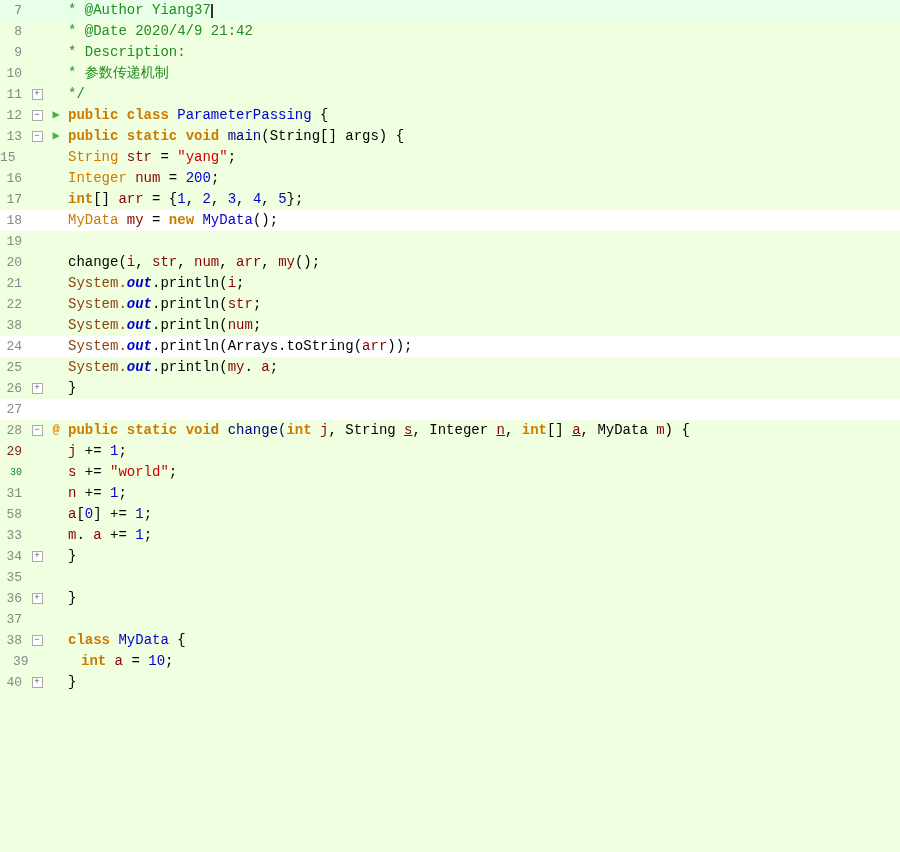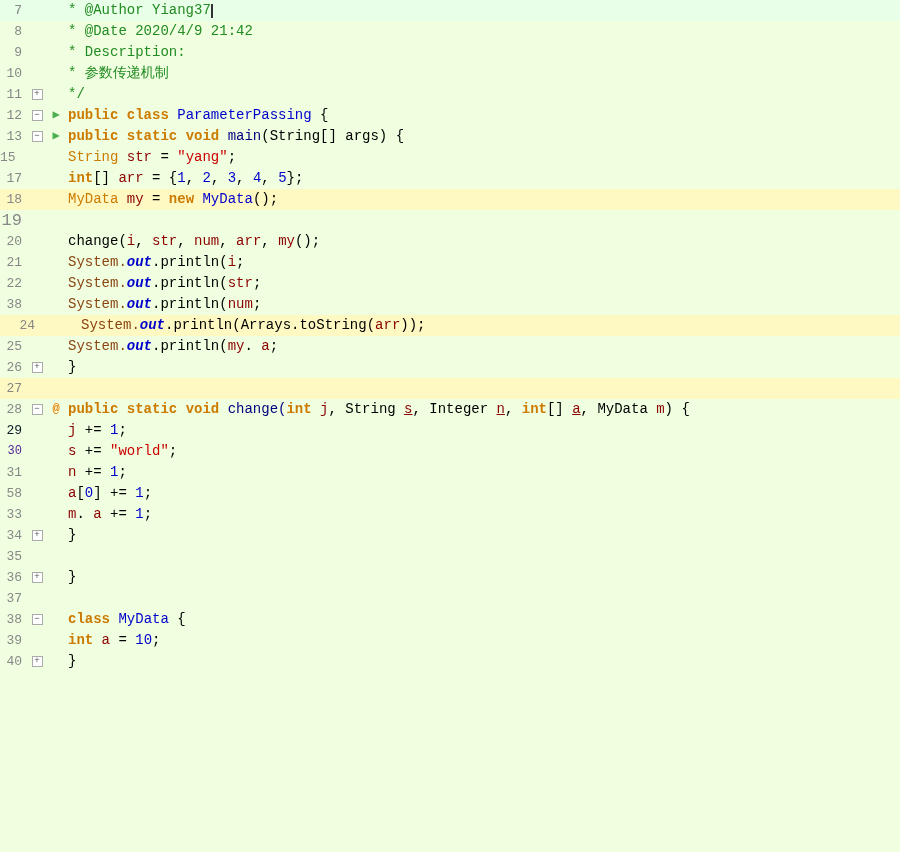--- a/index.html
+++ b/index.html
@@ -74,33 +74,39 @@
         <span style="width: 20px; height: 21px; display: inline-flex; align-items: center; justify-content: center; flex-shrink: 0; font-size: 12px; color: rgb(76, 175, 80);">▶</span>
         <span style="flex: 1 1 0%; height: 21px; line-height: 21px; padding-left: 2px;"><span style="color: rgb(204, 122, 0); font-weight: bold;">    public </span><span style="color: rgb(204, 122, 0); font-weight: bold;">static </span><span style="color: rgb(204, 122, 0); font-weight: bold;">void </span><span style="color: rgb(0, 0, 128);">main</span><span style="color: rgb(0, 0, 0);">(String[] args) {</span></span>
       </div>
       <div style="display: flex; align-items: center; height: 21px; line-height: 21px; white-space: nowrap; background: rgb(240, 255, 224);">
         <span style="display: block; width: 28px; padding-right: 6px; color: rgb(136, 136, 136); font-size: 13px; user-select: none; flex-shrink: 0;">15</span>
         <span style="width: 18px; height: 21px; display: inline-flex; align-items: center; justify-content: center; flex-shrink: 0;"></span>
         <span style="width: 20px; height: 21px; display: inline-flex; align-items: center; justify-content: center; flex-shrink: 0; font-size: 12px;"></span>
         <span style="flex: 1 1 0%; height: 21px; line-height: 21px; padding-left: 2px;"><span style="color: rgb(204, 122, 0);">        String </span><span style="color: rgb(139, 0, 0);">str</span><span style="color: rgb(0, 0, 0);"> = </span><span style="color: rgb(204, 0, 0);">"yang"</span><span style="color: rgb(0, 0, 0);">;</span></span>
       </div>
       <div style="display: flex; align-items: center; height: 21px; line-height: 21px; white-space: nowrap; background: rgb(240, 255, 224);">
+        <span style="display: block; width: 28px; text-align: right; padding-right: 6px; color: rgb(136, 136, 136); font-size: 13px; user-select: none; flex-shrink: 0;">16</span>
+        <span style="width: 18px; height: 21px; display: inline-flex; align-items: center; justify-content: center; flex-shrink: 0;"></span>
+        <span style="width: 20px; height: 21px; display: inline-flex; align-items: center; justify-content: center; flex-shrink: 0; font-size: 12px;"></span>
+        <span style="flex: 1 1 0%; height: 21px; line-height: 21px; padding-left: 2px;"><span style="color: rgb(204, 122, 0);">        Integer </span><span style="color: rgb(139, 0, 0);">num</span><span style="color: rgb(0, 0, 0);"> = </span><span style="color: rgb(0, 0, 204);">200</span><span style="color: rgb(0, 0, 0);">;</span></span>
+      </div>
+      <div style="display: flex; align-items: center; height: 21px; line-height: 21px; white-space: nowrap; background: rgb(240, 255, 224);">
         <span style="display: block; width: 28px; text-align: right; padding-right: 6px; color: rgb(136, 136, 136); font-size: 13px; user-select: none; flex-shrink: 0;">17</span>
         <span style="width: 18px; height: 21px; display: inline-flex; align-items: center; justify-content: center; flex-shrink: 0;"></span>
         <span style="width: 20px; height: 21px; display: inline-flex; align-items: center; justify-content: center; flex-shrink: 0; font-size: 12px;"></span>
         <span style="flex: 1 1 0%; height: 21px; line-height: 21px; padding-left: 2px;"><span style="color: rgb(204, 122, 0); font-weight: bold;">        int</span><span style="color: rgb(0, 0, 0);">[] </span><span style="color: rgb(139, 0, 0);">arr</span><span style="color: rgb(0, 0, 0);"> = {</span><span style="color: rgb(0, 0, 204);">1</span><span style="color: rgb(0, 0, 0);">, </span><span style="color: rgb(0, 0, 204);">2</span><span style="color: rgb(0, 0, 0);">, </span><span style="color: rgb(0, 0, 204);">3</span><span style="color: rgb(0, 0, 0);">, </span><span style="color: rgb(0, 0, 204);">4</span><span style="color: rgb(0, 0, 0);">, </span><span style="color: rgb(0, 0, 204);">5</span><span style="color: rgb(0, 0, 0);">};</span></span>
       </div>
-      <div style="display: flex; align-items: flex-start; height: 21px; line-height: 21px; white-space: nowrap; background: #fef9c3;">
+      <div style="display: flex; align-items: flex-start; height: 21px; line-height: 21px; white-space: nowrap; background: #ffffff;">
         <span style="display: block; width: 28px; text-align: right; padding-right: 6px; color: rgb(136, 136, 136); font-size: 13px; user-select: none; flex-shrink: 0;">18</span>
         <span style="width: 18px; height: 21px; display: inline-flex; align-items: center; justify-content: center; flex-shrink: 0;"></span>
         <span style="width: 20px; height: 21px; display: inline-flex; align-items: center; justify-content: center; flex-shrink: 0; font-size: 12px;"></span>
         <span style="flex: 1 1 0%; height: 21px; line-height: 21px; padding-left: 2px;"><span style="color: rgb(204, 122, 0);">        MyData </span><span style="color: rgb(139, 0, 0);">my</span><span style="color: rgb(0, 0, 0);"> = </span><span style="color: rgb(204, 122, 0); font-weight: bold;">new </span><span style="color: rgb(0, 0, 204);">MyData</span><span style="color: rgb(0, 0, 0);">();</span></span>
       </div>
       <div style="display: flex; align-items: center; height: 21px; line-height: 21px; white-space: nowrap; background: rgb(240, 255, 224);">
-        <span style="display: block; width: 28px; text-align: right; padding-right: 6px; color: rgb(136, 136, 136); font-size: 17px; user-select: none; flex-shrink: 0;">19</span>
+        <span style="display: block; width: 28px; text-align: right; padding-right: 6px; color: rgb(136, 136, 136); font-size: 13px; user-select: none; flex-shrink: 0;">19</span>
         <span style="width: 18px; height: 21px; display: inline-flex; align-items: center; justify-content: center; flex-shrink: 0;"></span>
         <span style="width: 20px; height: 21px; display: inline-flex; align-items: center; justify-content: center; flex-shrink: 0; font-size: 12px;"></span>
         <span style="flex: 1 1 0%; height: 21px; line-height: 21px; padding-left: 2px;"></span>
       </div>
       <div style="display: flex; align-items: center; height: 21px; line-height: 21px; white-space: nowrap; background: rgb(240, 255, 224);">
         <span style="display: block; width: 28px; text-align: right; padding-right: 6px; color: rgb(136, 136, 136); font-size: 13px; user-select: none; flex-shrink: 0;">20</span>
         <span style="width: 18px; height: 21px; display: inline-flex; align-items: center; justify-content: center; flex-shrink: 0;"></span>
         <span style="width: 20px; height: 21px; display: inline-flex; align-items: center; justify-content: center; flex-shrink: 0; font-size: 12px;"></span>
         <span style="flex: 1 1 0%; height: 21px; line-height: 21px; padding-left: 2px;"><span style="color: rgb(0, 0, 0);">        change(</span><span style="color: rgb(139, 0, 0);">i</span><span style="color: rgb(0, 0, 0);">, </span><span style="color: rgb(139, 0, 0);">str</span><span style="color: rgb(0, 0, 0);">, </span><span style="color: rgb(139, 0, 0);">num</span><span style="color: rgb(0, 0, 0);">, </span><span style="color: rgb(139, 0, 0);">arr</span><span style="color: rgb(0, 0, 0);">, </span><span style="color: rgb(139, 0, 0);">my</span><span style="color: rgb(0, 0, 0);">();</span></span>
       </div>
@@ -115,62 +121,62 @@
         <span style="width: 18px; height: 21px; display: inline-flex; align-items: center; justify-content: center; flex-shrink: 0;"></span>
         <span style="width: 20px; height: 21px; display: inline-flex; align-items: center; justify-content: center; flex-shrink: 0; font-size: 12px;"></span>
         <span style="flex: 1 1 0%; height: 21px; line-height: 21px; padding-left: 2px;"><span style="color: rgb(139, 69, 19);">        System.</span><span style="color: rgb(0, 0, 204); font-style: italic; font-weight: bold;">out</span><span style="color: rgb(0, 0, 0);">.println(</span><span style="color: rgb(139, 0, 0);">str</span><span style="color: rgb(0, 0, 0);">;</span></span>
       </div>
       <div style="display: flex; align-items: center; height: 21px; line-height: 21px; white-space: nowrap; background: rgb(240, 255, 224);">
         <span style="display: block; width: 28px; text-align: right; padding-right: 6px; color: rgb(136, 136, 136); font-size: 13px; user-select: none; flex-shrink: 0;">38</span>
         <span style="width: 18px; height: 21px; display: inline-flex; align-items: center; justify-content: center; flex-shrink: 0;"></span>
         <span style="width: 20px; height: 21px; display: inline-flex; align-items: center; justify-content: center; flex-shrink: 0; font-size: 12px;"></span>
         <span style="flex: 1 1 0%; height: 21px; line-height: 21px; padding-left: 2px;"><span style="color: rgb(139, 69, 19);">        System.</span><span style="color: rgb(0, 0, 204); font-style: italic; font-weight: bold;">out</span><span style="color: rgb(0, 0, 0);">.println(</span><span style="color: rgb(139, 0, 0);">num</span><span style="color: rgb(0, 0, 0);">;</span></span>
       </div>
-      <div style="display: flex; align-items: flex-start; height: 21px; line-height: 21px; white-space: nowrap; background: #fef9c3; padding-left: 13px;">
+      <div style="display: flex; align-items: flex-start; height: 21px; line-height: 21px; white-space: nowrap; background: #ffffff;">
         <span style="display: block; width: 28px; text-align: right; padding-right: 6px; color: rgb(136, 136, 136); font-size: 13px; user-select: none; flex-shrink: 0;">24</span>
         <span style="width: 18px; height: 21px; display: inline-flex; align-items: center; justify-content: center; flex-shrink: 0;"></span>
         <span style="width: 20px; height: 21px; display: inline-flex; align-items: center; justify-content: center; flex-shrink: 0; font-size: 12px;"></span>
         <span style="flex: 1 1 0%; height: 21px; line-height: 21px; padding-left: 2px;"><span style="color: rgb(139, 69, 19);">        System.</span><span style="color: rgb(0, 0, 204); font-style: italic; font-weight: bold;">out</span><span style="color: rgb(0, 0, 0);">.println(Arrays.toString(</span><span style="color: rgb(139, 0, 0);">arr</span><span style="color: rgb(0, 0, 0);">));</span></span>
       </div>
       <div style="display: flex; align-items: center; height: 21px; line-height: 21px; white-space: nowrap; background: rgb(240, 255, 224);">
         <span style="display: block; width: 28px; text-align: right; padding-right: 6px; color: rgb(136, 136, 136); font-size: 13px; user-select: none; flex-shrink: 0;">25</span>
         <span style="width: 18px; height: 21px; display: inline-flex; align-items: center; justify-content: center; flex-shrink: 0;"></span>
         <span style="width: 20px; height: 21px; display: inline-flex; align-items: center; justify-content: center; flex-shrink: 0; font-size: 12px;"></span>
         <span style="flex: 1 1 0%; height: 21px; line-height: 21px; padding-left: 2px;"><span style="color: rgb(139, 69, 19);">        System.</span><span style="color: rgb(0, 0, 204); font-style: italic; font-weight: bold;">out</span><span style="color: rgb(0, 0, 0);">.println(</span><span style="color: rgb(139, 0, 0);">my</span><span style="color: rgb(0, 0, 0);">. </span><span style="color: rgb(139, 0, 0);">a</span><span style="color: rgb(0, 0, 0);">;</span></span>
       </div>
       <div style="display: flex; align-items: center; height: 21px; line-height: 21px; white-space: nowrap; background: rgb(240, 255, 224);">
         <span style="display: block; width: 28px; text-align: right; padding-right: 6px; color: rgb(136, 136, 136); font-size: 13px; user-select: none; flex-shrink: 0;">26</span>
         <span style="width: 18px; height: 21px; display: inline-flex; align-items: center; justify-content: center; flex-shrink: 0;">
           <span style="width: 11px; height: 11px; border: 1px solid rgb(170, 170, 170); display: inline-flex; align-items: center; justify-content: center; font-size: 9px; color: rgb(85, 85, 85); background: rgb(255, 255, 255); cursor: pointer;">+</span>
         </span>
         <span style="width: 20px; height: 21px; display: inline-flex; align-items: center; justify-content: center; flex-shrink: 0; font-size: 12px;"></span>
         <span style="flex: 1 1 0%; height: 21px; line-height: 21px; padding-left: 2px;"><span style="color: rgb(0, 0, 0);">    }</span></span>
       </div>
-      <div style="display: flex; align-items: center; height: 21px; line-height: 21px; white-space: nowrap; background: #fef9c3;">
+      <div style="display: flex; align-items: center; height: 21px; line-height: 21px; white-space: nowrap; background: #ffffff;">
         <span style="display: block; width: 28px; text-align: right; padding-right: 6px; color: rgb(136, 136, 136); font-size: 13px; user-select: none; flex-shrink: 0;">27</span>
         <span style="width: 18px; height: 21px; display: inline-flex; align-items: center; justify-content: center; flex-shrink: 0;"></span>
         <span style="width: 20px; height: 21px; display: inline-flex; align-items: center; justify-content: center; flex-shrink: 0; font-size: 12px;"></span>
         <span style="flex: 1 1 0%; height: 21px; line-height: 21px; padding-left: 2px;"></span>
       </div>
       <div style="display: flex; align-items: center; height: 21px; line-height: 21px; white-space: nowrap; background: rgb(240, 255, 224);">
         <span style="display: block; width: 28px; text-align: right; padding-right: 6px; color: rgb(136, 136, 136); font-size: 13px; user-select: none; flex-shrink: 0;">28</span>
         <span style="width: 18px; height: 21px; display: inline-flex; align-items: center; justify-content: center; flex-shrink: 0;">
           <span style="width: 11px; height: 11px; border: 1px solid rgb(170, 170, 170); display: inline-flex; align-items: center; justify-content: center; font-size: 9px; color: rgb(85, 85, 85); background: rgb(255, 255, 255); cursor: pointer;">−</span>
         </span>
         <span style="width: 20px; height: 21px; display: inline-flex; align-items: center; justify-content: center; flex-shrink: 0; font-size: 12px; color: rgb(230, 126, 0); font-weight: bold;">@</span>
         <span style="flex: 1 1 0%; height: 21px; line-height: 21px; padding-left: 2px;"><span style="color: rgb(204, 122, 0); font-weight: bold;">    public </span><span style="color: rgb(204, 122, 0); font-weight: bold;">static </span><span style="color: rgb(204, 122, 0); font-weight: bold;">void </span><span style="color: rgb(0, 0, 128);">change(</span><span style="color: rgb(204, 122, 0); font-weight: bold;">int </span><span style="color: rgb(139, 0, 0);">j</span><span style="color: rgb(0, 0, 0);">, String </span><span style="color: rgb(139, 0, 0); text-decoration: underline;">s</span><span style="color: rgb(0, 0, 0);">, Integer </span><span style="color: rgb(139, 0, 0); text-decoration: underline;">n</span><span style="color: rgb(0, 0, 0);">, </span><span style="color: rgb(204, 122, 0); font-weight: bold;">int</span><span style="color: rgb(0, 0, 0);">[] </span><span style="color: rgb(139, 0, 0); text-decoration: underline;">a</span><span style="color: rgb(0, 0, 0);">, MyData </span><span style="color: rgb(139, 0, 0);">m</span><span style="color: rgb(0, 0, 0);">) {</span></span>
       </div>
       <div style="display: flex; align-items: center; height: 21px; line-height: 21px; white-space: nowrap; background: rgb(240, 255, 224);">
-        <span style="display: block; width: 28px; text-align: right; padding-right: 6px; color: #0f172a; font-size: 13px; user-select: none; flex-shrink: 0;">29</span>
+        <span style="display: block; width: 28px; text-align: right; padding-right: 6px; color: #7f1d1d; font-size: 13px; user-select: none; flex-shrink: 0;">29</span>
         <span style="width: 18px; height: 21px; display: inline-flex; align-items: center; justify-content: center; flex-shrink: 0;"></span>
         <span style="width: 20px; height: 21px; display: inline-flex; align-items: center; justify-content: center; flex-shrink: 0; font-size: 12px;"></span>
         <span style="flex: 1 1 0%; height: 21px; line-height: 21px; padding-left: 2px;"><span style="color: rgb(0, 0, 0);">        </span><span style="color: rgb(139, 0, 0);">j</span><span style="color: rgb(0, 0, 0);"> += </span><span style="color: rgb(0, 0, 204);">1</span><span style="color: rgb(0, 0, 0);">;</span></span>
       </div>
       <div style="display: flex; align-items: center; height: 21px; line-height: 21px; white-space: nowrap; background: rgb(240, 255, 224);">
-        <span style="display: block; width: 28px; text-align: right; padding-right: 6px; color: #4c1d95; font-size: 12px; user-select: none; flex-shrink: 0;">30</span>
+        <span style="display: block; width: 28px; text-align: right; padding-right: 6px; color: #15803d; font-size: 10px; user-select: none; flex-shrink: 0;">30</span>
         <span style="width: 18px; height: 21px; display: inline-flex; align-items: center; justify-content: center; flex-shrink: 0;"></span>
         <span style="width: 20px; height: 21px; display: inline-flex; align-items: center; justify-content: center; flex-shrink: 0; font-size: 12px;"></span>
         <span style="flex: 1 1 0%; height: 21px; line-height: 21px; padding-left: 2px;"><span style="color: rgb(0, 0, 0);">        </span><span style="color: rgb(139, 0, 0);">s</span><span style="color: rgb(0, 0, 0);"> += </span><span style="color: rgb(204, 0, 0);">"world"</span><span style="color: rgb(0, 0, 0);">;</span></span>
       </div>
       <div style="display: flex; align-items: center; height: 21px; line-height: 21px; white-space: nowrap; background: rgb(240, 255, 224);">
         <span style="display: block; width: 28px; text-align: right; padding-right: 6px; color: rgb(136, 136, 136); font-size: 13px; user-select: none; flex-shrink: 0;">31</span>
         <span style="width: 18px; height: 21px; display: inline-flex; align-items: center; justify-content: center; flex-shrink: 0;"></span>
         <span style="width: 20px; height: 21px; display: inline-flex; align-items: center; justify-content: center; flex-shrink: 0; font-size: 12px;"></span>
         <span style="flex: 1 1 0%; height: 21px; line-height: 21px; padding-left: 2px;"><span style="color: rgb(0, 0, 0);">        </span><span style="color: rgb(139, 0, 0);">n</span><span style="color: rgb(0, 0, 0);"> += </span><span style="color: rgb(0, 0, 204);">1</span><span style="color: rgb(0, 0, 0);">;</span></span>
       </div>
@@ -216,21 +222,21 @@
       </div>
       <div style="display: flex; align-items: center; height: 21px; line-height: 21px; white-space: nowrap; background: rgb(240, 255, 224);">
         <span style="display: block; width: 28px; text-align: right; padding-right: 6px; color: rgb(136, 136, 136); font-size: 13px; user-select: none; flex-shrink: 0;">38</span>
         <span style="width: 18px; height: 21px; display: inline-flex; align-items: center; justify-content: center; flex-shrink: 0;">
           <span style="width: 11px; height: 11px; border: 1px solid rgb(170, 170, 170); display: inline-flex; align-items: center; justify-content: center; font-size: 9px; color: rgb(85, 85, 85); background: rgb(255, 255, 255); cursor: pointer;">−</span>
         </span>
         <span style="width: 20px; height: 21px; display: inline-flex; align-items: center; justify-content: center; flex-shrink: 0; font-size: 12px;"></span>
         <span style="flex: 1 1 0%; height: 21px; line-height: 21px; padding-left: 2px;"><span style="color: rgb(204, 122, 0); font-weight: bold;">class </span><span style="color: rgb(0, 0, 204);">MyData</span><span style="color: rgb(0, 0, 0);"> {</span></span>
       </div>
       <div style="display: flex; align-items: center; height: 21px; line-height: 21px; white-space: nowrap; background: rgb(240, 255, 224);">
-        <span style="display: block; width: 28px; text-align: right; padding-right: 6px; color: rgb(136, 136, 136); font-size: 13px; user-select: none; flex-shrink: 0;">39</span>
+        <span style="display: block; width: 28px; text-align: left; padding-right: 6px; color: rgb(136, 136, 136); font-size: 13px; user-select: none; flex-shrink: 0; margin-left: 13px;">39</span>
         <span style="width: 18px; height: 21px; display: inline-flex; align-items: center; justify-content: center; flex-shrink: 0;"></span>
         <span style="width: 20px; height: 21px; display: inline-flex; align-items: center; justify-content: center; flex-shrink: 0; font-size: 12px;"></span>
         <span style="flex: 1 1 0%; height: 21px; line-height: 21px; padding-left: 2px;"><span style="color: rgb(204, 122, 0); font-weight: bold;">    int </span><span style="color: rgb(139, 0, 0);">a</span><span style="color: rgb(0, 0, 0);"> = </span><span style="color: rgb(0, 0, 204);">10</span><span style="color: rgb(0, 0, 0);">;</span></span>
       </div>
       <div style="display: flex; align-items: center; height: 21px; line-height: 21px; white-space: nowrap; background: rgb(240, 255, 224);">
         <span style="display: block; width: 28px; text-align: right; padding-right: 6px; color: rgb(136, 136, 136); font-size: 13px; user-select: none; flex-shrink: 0;">40</span>
         <span style="width: 18px; height: 21px; display: inline-flex; align-items: center; justify-content: center; flex-shrink: 0;">
           <span style="width: 11px; height: 11px; border: 1px solid rgb(170, 170, 170); display: inline-flex; align-items: center; justify-content: center; font-size: 9px; color: rgb(85, 85, 85); background: rgb(255, 255, 255); cursor: pointer;">+</span>
         </span>
         <span style="width: 20px; height: 21px; display: inline-flex; align-items: center; justify-content: center; flex-shrink: 0; font-size: 12px;"></span>

